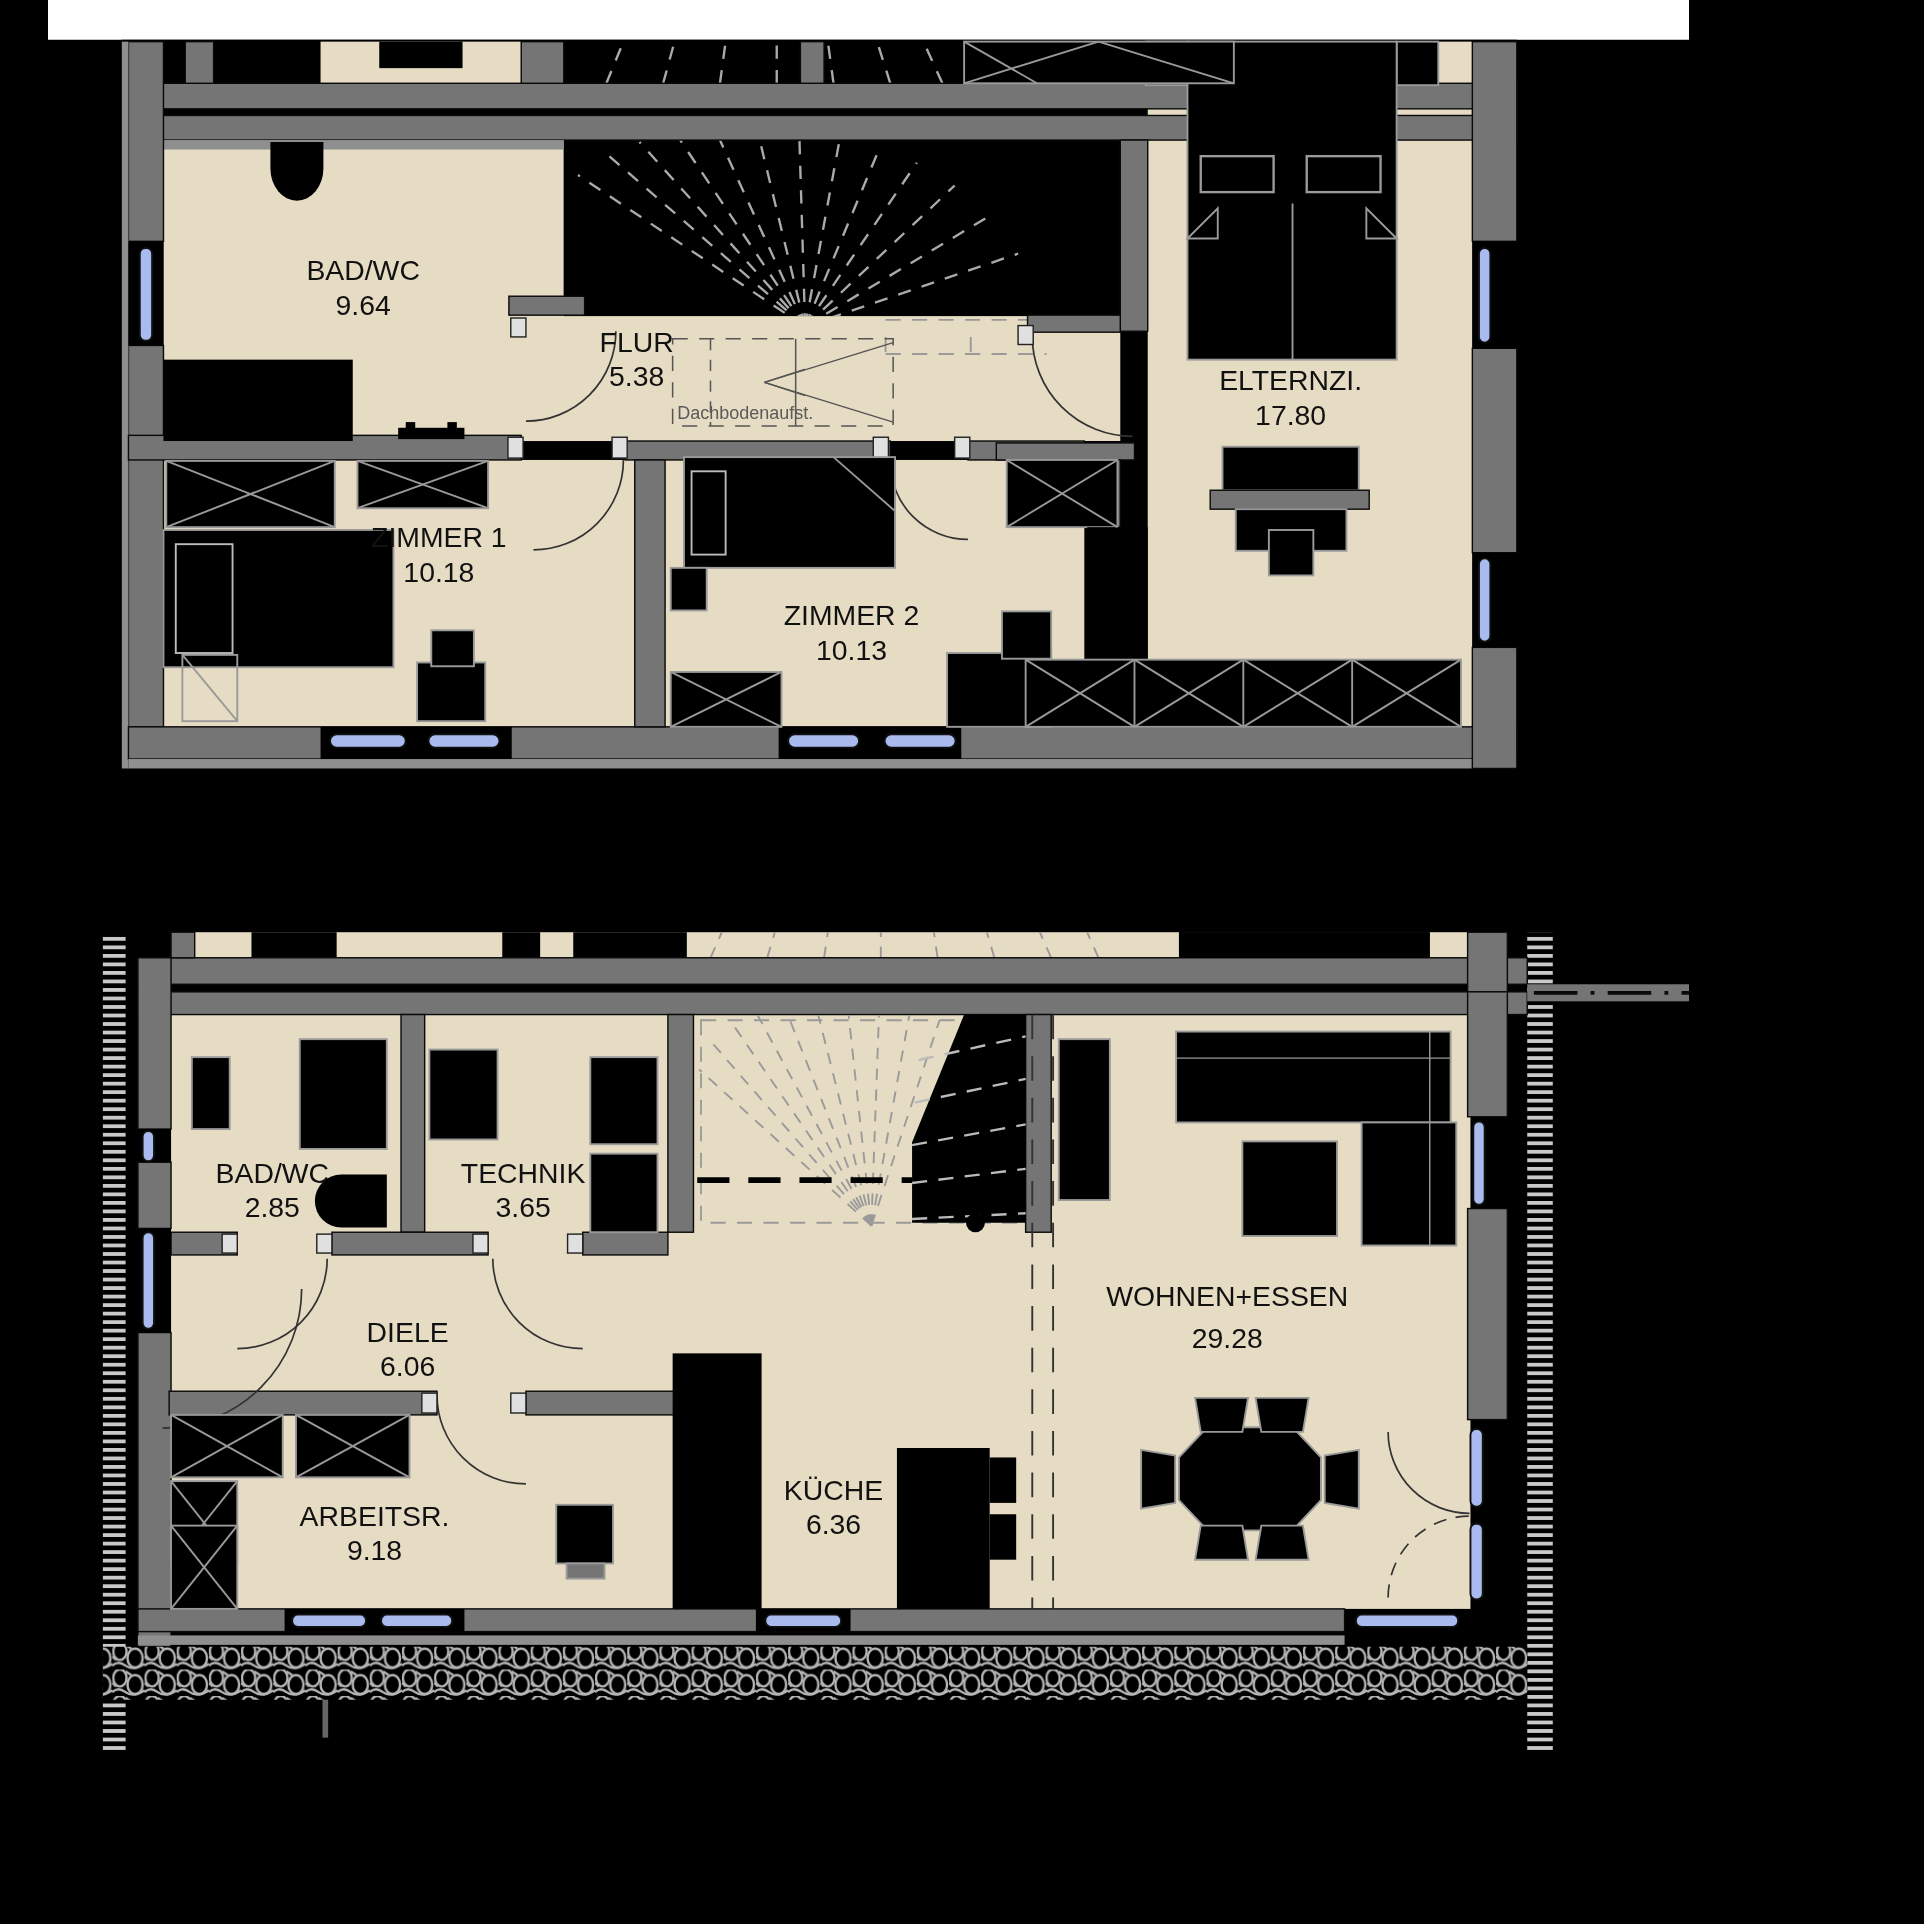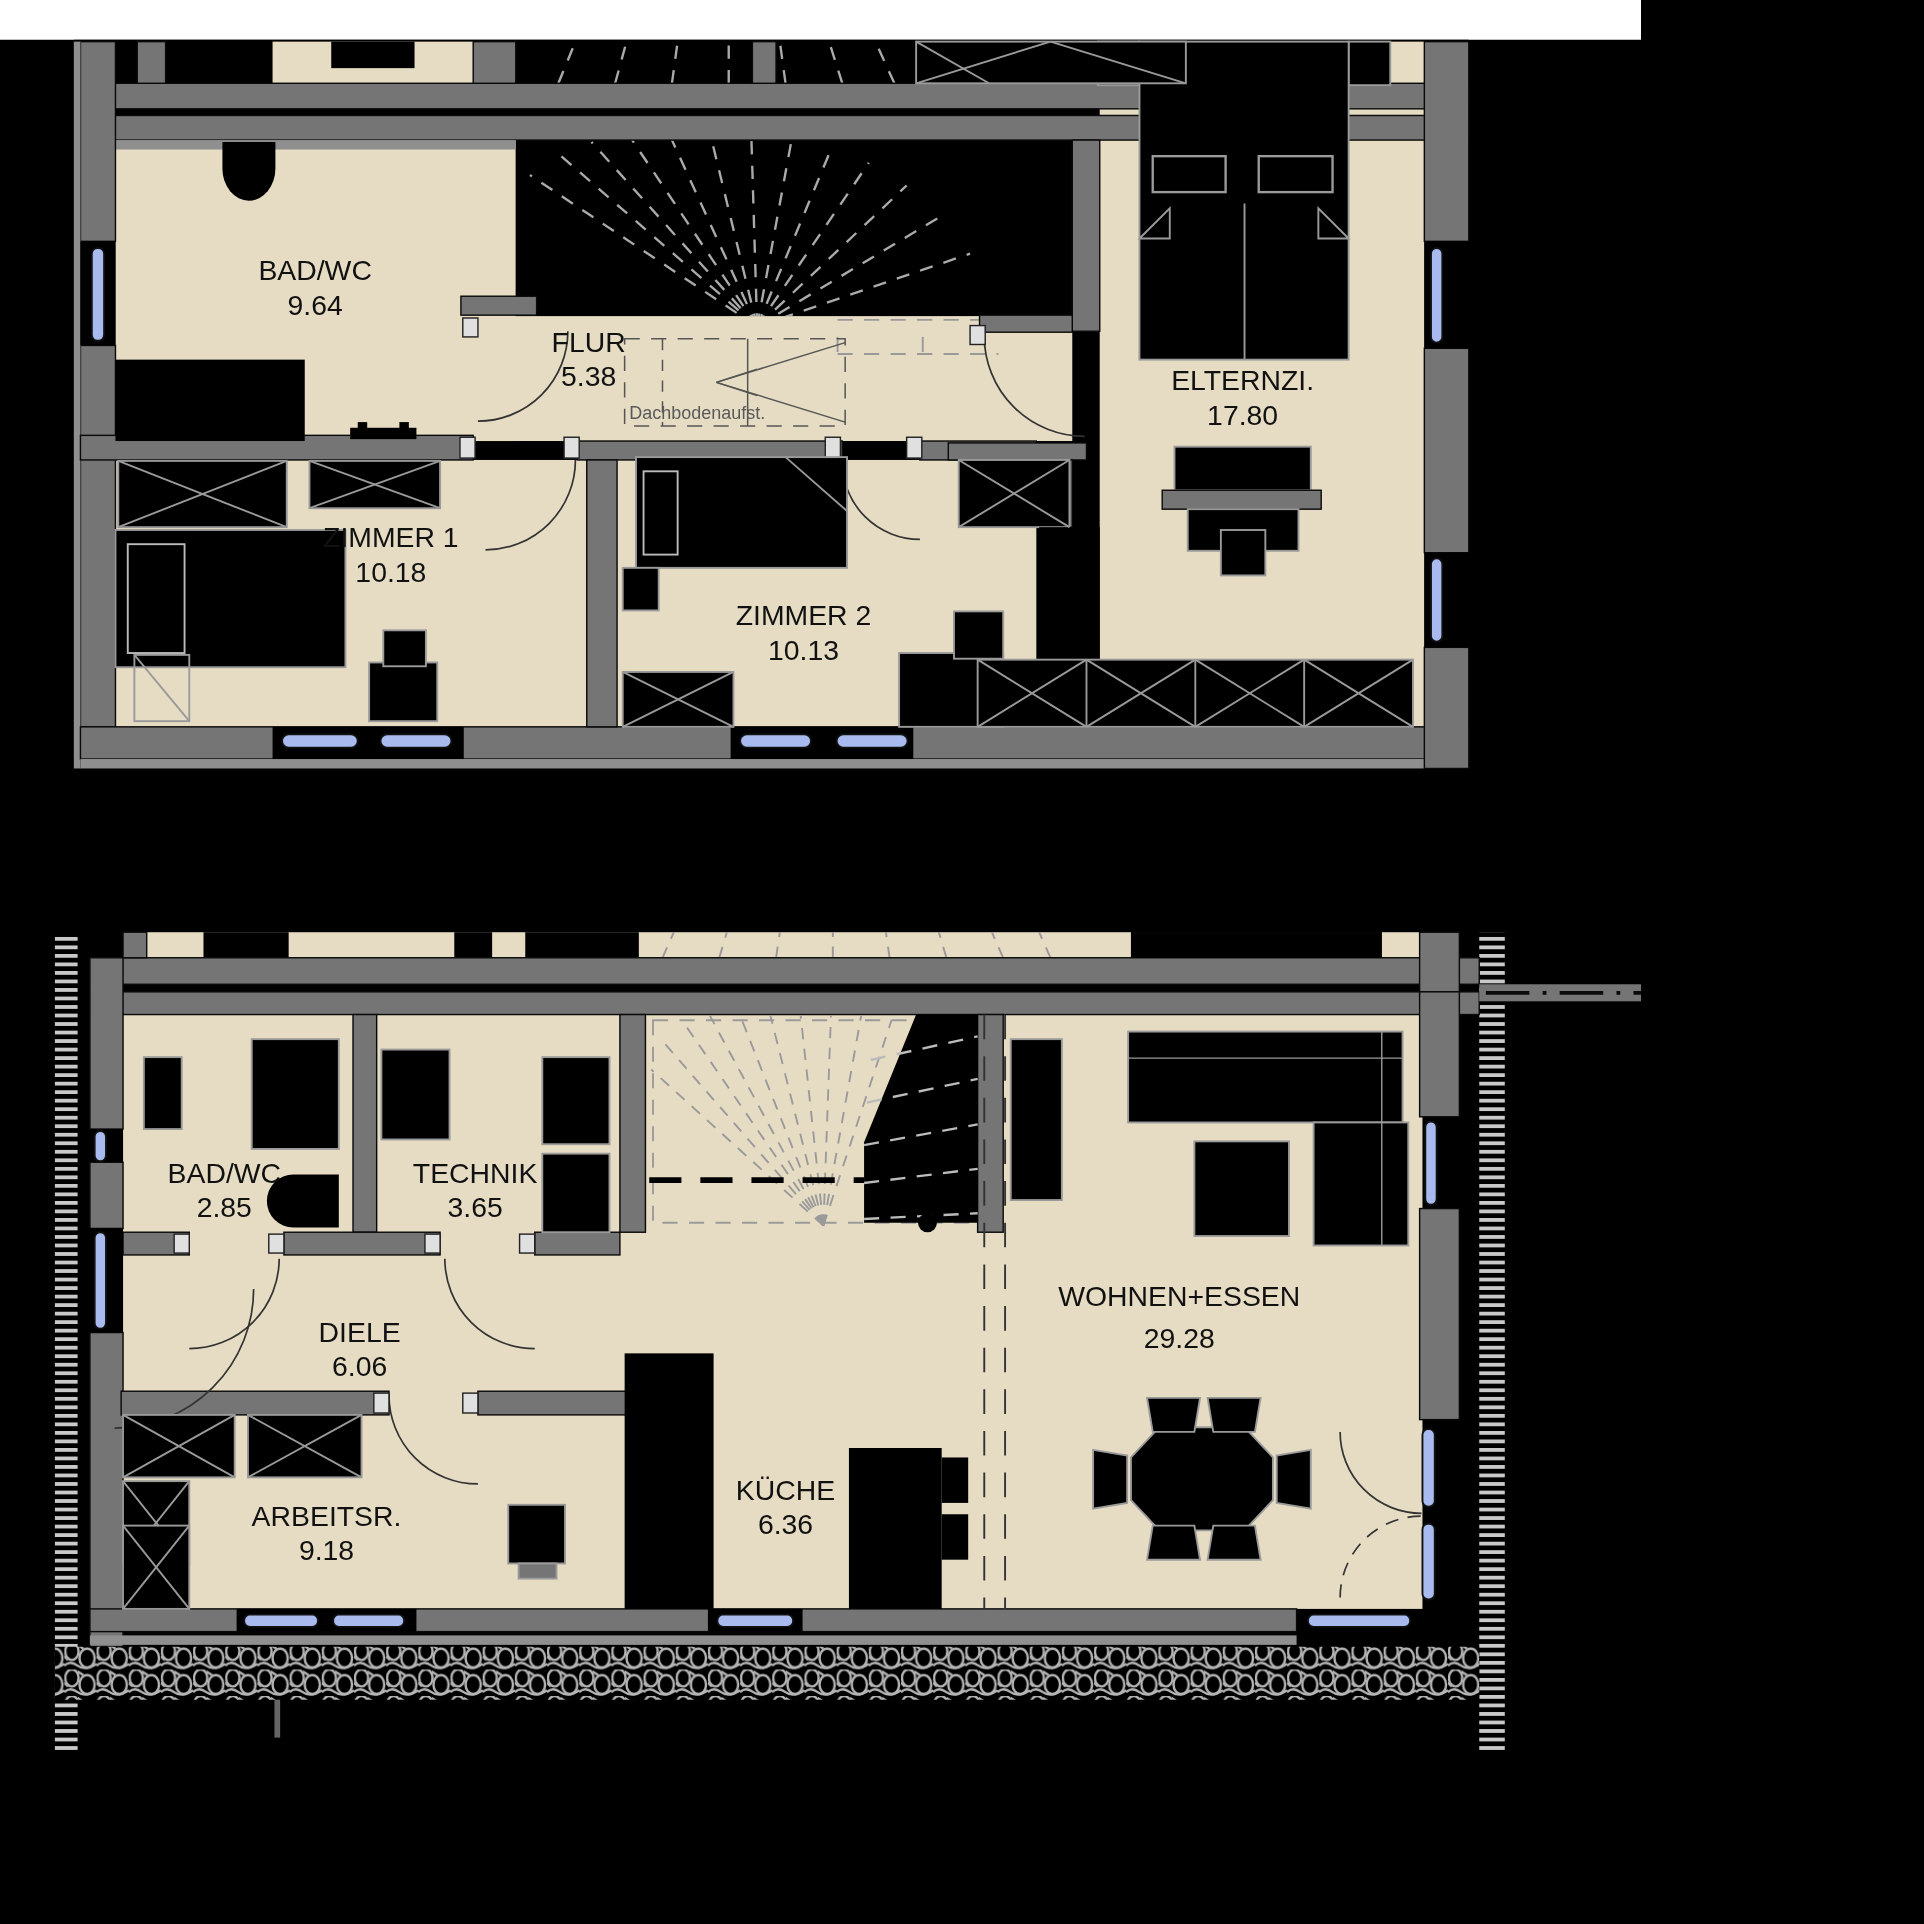--- a/index.html
+++ b/index.html
@@ -1,17 +1,17 @@
 <!DOCTYPE html>
 <html style="font-size:15px"><head>
 <meta charset="utf-8">
 <style>
   html,body{margin:0;padding:0;background:#000;}
   #stage{position:relative;width:1641px;height:1925px;background:#000;overflow:hidden;
-         font-family:"Liberation Sans", sans-serif;}
+         font-family:"Liberation Sans", sans-serif;padding-left:48px;}
   svg{display:block;}
   text{font-family:"Liberation Sans", sans-serif;fill:#111;}
   .room-name,.room-area{font-size:30px;}
   .annot{font-size:19px;fill:#5a5a5a;}
 </style>
 </head>
 <body>
 
 <div id="stage">
 <svg width="1925" height="1925" viewBox="0 0 2034 2034">

